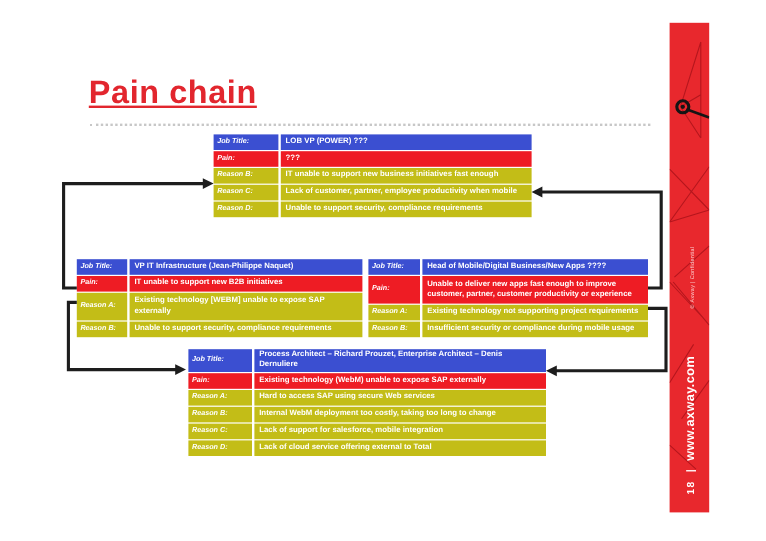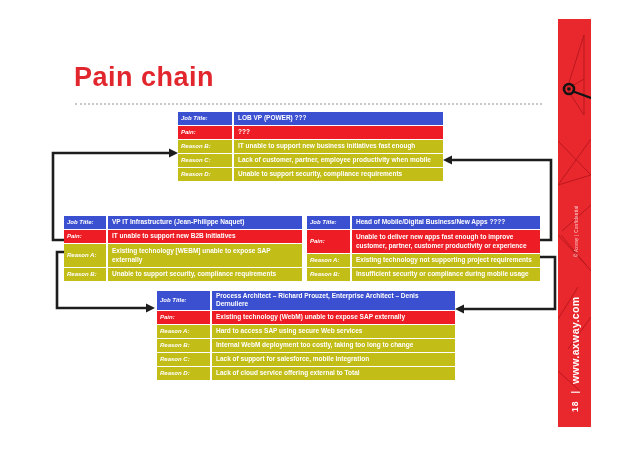--- a/index.html
+++ b/index.html
@@ -3,21 +3,21 @@
 <meta charset="utf-8">
 <style>
   * { margin:0; padding:0; box-sizing:border-box; }
   html,body { background:#ffffff; }
   .slide {
     position:relative; width:638px; height:451px; background:#ffffff;
     font-family:"Liberation Sans", sans-serif; overflow:hidden;
   }
   .title {
     position:absolute; left:74px; top:62px;
-    font-size:27px; font-weight:bold; color:var(--title); letter-spacing:0.5px;
+    font-size:27px; font-weight:bold; color:var(--title); letter-spacing:0.5px;text-decoration:underline;
   }
   .title-divider {
     position:absolute; left:75px; top:103px; width:467px; height:0;
     border-top:2px dotted #c7c7c7;
   }
   .ptable { position:absolute; }
   .prow { display:flex; gap:2px; margin-bottom:1px; }
   .plabel {
     flex:0 0 auto; color:#ffffff; font-weight:bold; font-style:italic;
     font-size:6px; padding:1px 3px; display:flex; align-items:center;

